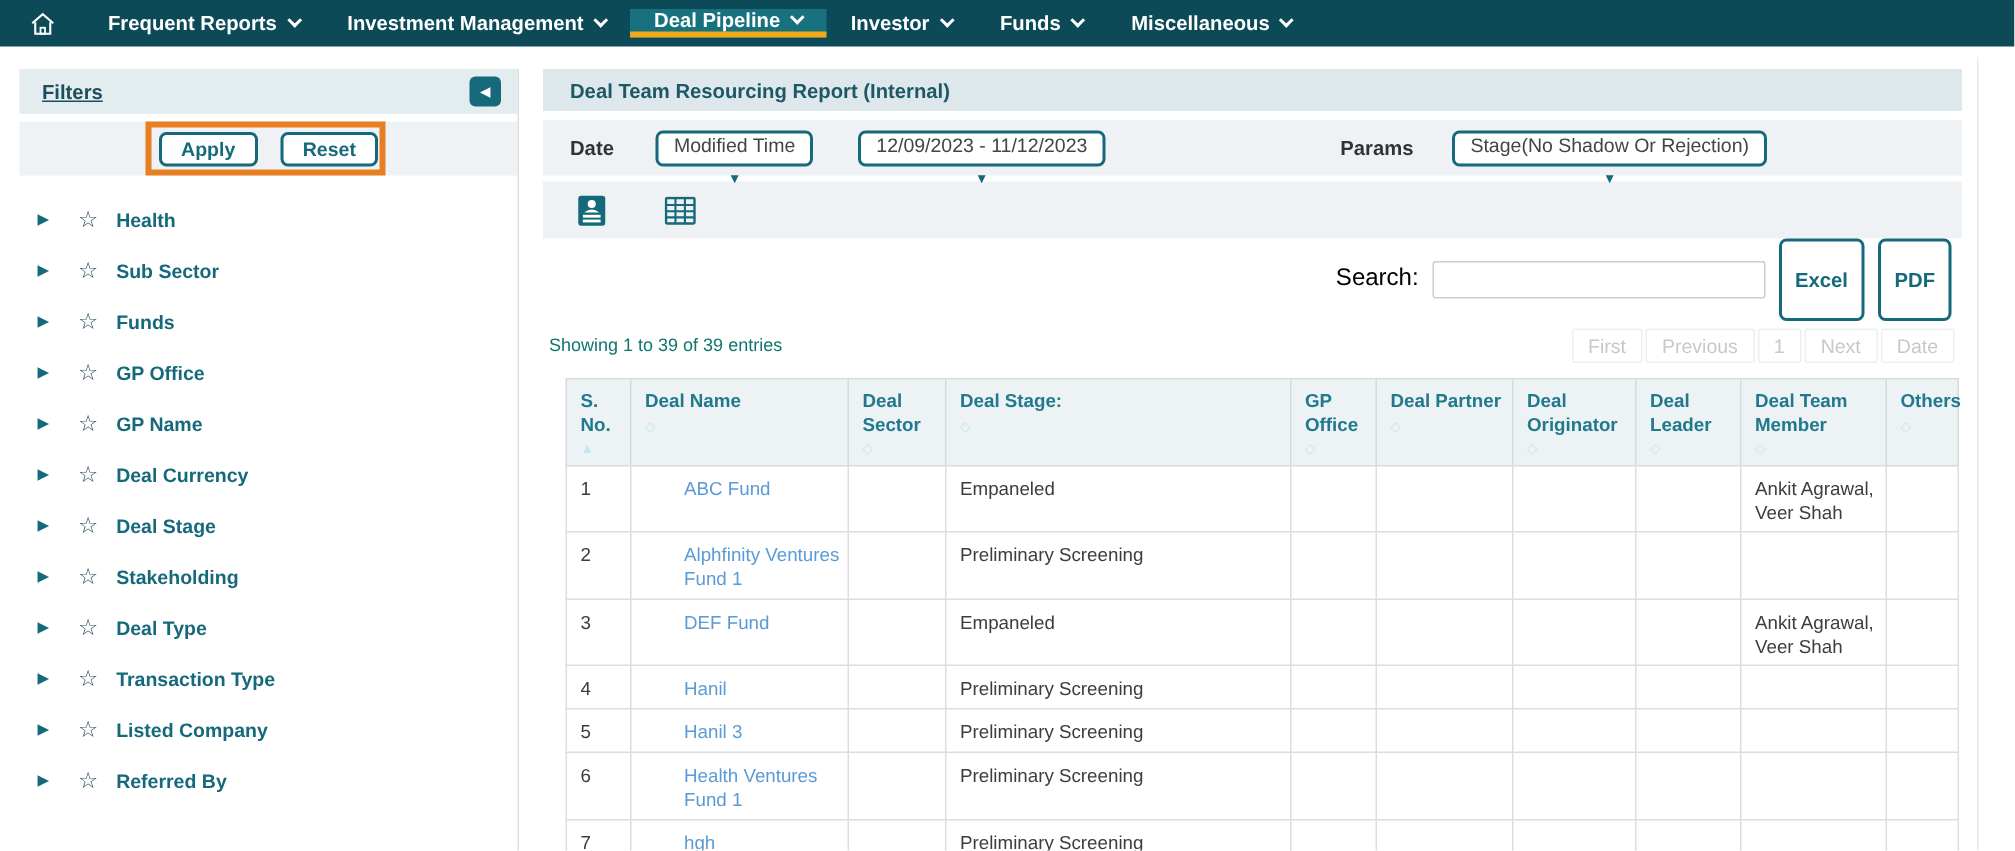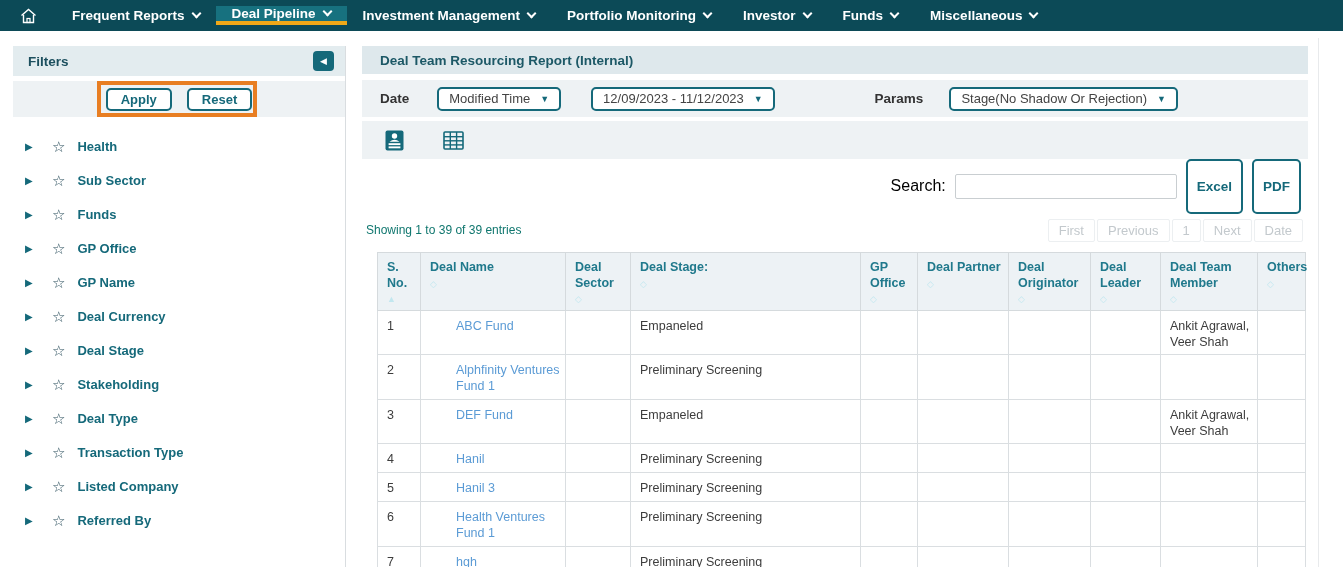--- a/index.html
+++ b/index.html
@@ -13,21 +13,21 @@
   .nav { height:31px; background:#0c4a57; display:flex; align-items:center; color:#fff; }
   .home { width:56px; display:flex; align-items:center; justify-content:center; cursor:pointer; }
   .nav-item { display:flex; align-items:center; gap:8px; padding:0 16px; font-size:13.5px; font-weight:bold; cursor:pointer; }
   .nav-item.active { background:#17717f; border-bottom:4px solid #f0a818; }
   .chev { width:7px; height:7px; border-right:2px solid #fff; border-bottom:2px solid #fff;
           transform:rotate(45deg); margin-top:-4px; }
 
   
   .sidebar { position:absolute; left:13px; top:46px; width:333px; bottom:0; border-right:1px solid #d9dde0; background:#fff; }
   .filters-header { height:30px; background:#e3ecef; display:flex; align-items:center; padding:0 11px 0 15px; }
-  .filters-title { font-weight:bold; font-size:13.5px; color:#1c4f5e; flex:1; }
+  .filters-title { font-weight:bold; font-size:13.5px; color:#1c4f5e; flex:1;text-decoration:underline; }
   .collapse-btn { width:21px; height:20px; background:#15697a; color:#fff; border-radius:4px;
                   font-size:9px; display:flex; align-items:center; justify-content:center; cursor:pointer; }
   .apply-row { margin-top:5px; height:36px; background:#eef2f4; display:flex; align-items:center;
                justify-content:center; gap:15px; position:relative; }
   .annotation-box { position:absolute; left:84px; top:0; width:160px; height:36px;
                     border:4px solid #e87e22; pointer-events:none; }
   .btn-teal { background:#fff; border:2px solid #15697a; border-radius:5px; color:#15697a;
               font-weight:bold; font-size:13px; padding:2px 13px; cursor:pointer; font-family:inherit; }
   .filter-list { padding-top:12px; }
   .filter-item { height:34px; display:flex; align-items:center; padding-left:12px; cursor:pointer; }
@@ -35,21 +35,21 @@
   .star { color:#2b4f5d; font-size:15px; margin-left:13px; line-height:1; }
   .flabel { margin-left:12px; color:#15697a; font-weight:bold; font-size:13px; }
 
   
   .main { position:absolute; left:362px; top:46px; width:946px; }
   .title-bar { height:28px; background:#dee8ec; display:flex; align-items:center; padding-left:18px;
                font-weight:bold; font-size:13.5px; color:#1c5866;text-align:center; }
   .controls { margin-top:6px; height:37px; background:#eef2f4; display:flex; align-items:center; padding-left:18px; }
   .lbl { font-weight:bold; font-size:13.5px; color:#333; }
   .dd { background:#fff; border:2px solid #15697a; border-radius:5px; height:24px; display:flex;
-        align-items:center; gap:10px; padding:0 10px; font-size:13px; color:#444; cursor:pointer; white-space:nowrap; }
+        align-items:center; gap:10px; padding:0 10px; font-size:13px; color:#444; cursor:pointer; white-space:nowrap;flex-direction:column; }
   .caret { color:#15697a; font-size:9px; }
   .dd1 { margin-left:28px; }
   .dd2 { margin-left:30px; }
   .params-group { margin-left:auto; margin-right:130px; display:flex; align-items:center; gap:26px; }
   .icons-row { margin-top:4px; height:38px; background:#eef2f4; display:flex; align-items:center;
                gap:39px; padding-left:23px; }
   .tool-icon { cursor:pointer; display:flex; align-items:center; }
   .search-row { margin-top:13px; height:28px; display:flex; align-items:center; justify-content:flex-end;
                 padding-right:7px; gap:9px; }
   .search-input { width:222px; height:25px; border:1px solid #c9ced1; border-radius:2px; outline:none;
@@ -82,30 +82,26 @@
     <svg width="17" height="16" viewBox="0 0 17 16" fill="none">
       <path d="M1.5 7.5 L8.5 1.5 L15.5 7.5" stroke="#fff" stroke-width="1.4" fill="none"></path>
       <path d="M3.5 6.8 V14.5 H13.5 V6.8" stroke="#fff" stroke-width="1.4" fill="none"></path>
       <rect x="7" y="10.5" width="3" height="4" stroke="#fff" stroke-width="1.2" fill="none"></rect>
     </svg>
   </div>
   <div class="nav-item">
     <span>Frequent Reports</span>
     <span class="chev"></span>
   </div>
+  <div class="nav-item">
+    <span>Investment Management</span>
+    <span class="chev"></span>
+  </div>
   <div class="nav-item active">
     <span>Deal Pipeline</span>
-    <span class="chev"></span>
-  </div>
-  <div class="nav-item">
-    <span>Investment Management</span>
-    <span class="chev"></span>
-  </div>
-  <div class="nav-item">
-    <span>Portfolio Monitoring</span>
     <span class="chev"></span>
   </div>
   <div class="nav-item">
     <span>Investor</span>
     <span class="chev"></span>
   </div>
   <div class="nav-item">
     <span>Funds</span>
     <span class="chev"></span>
   </div>

